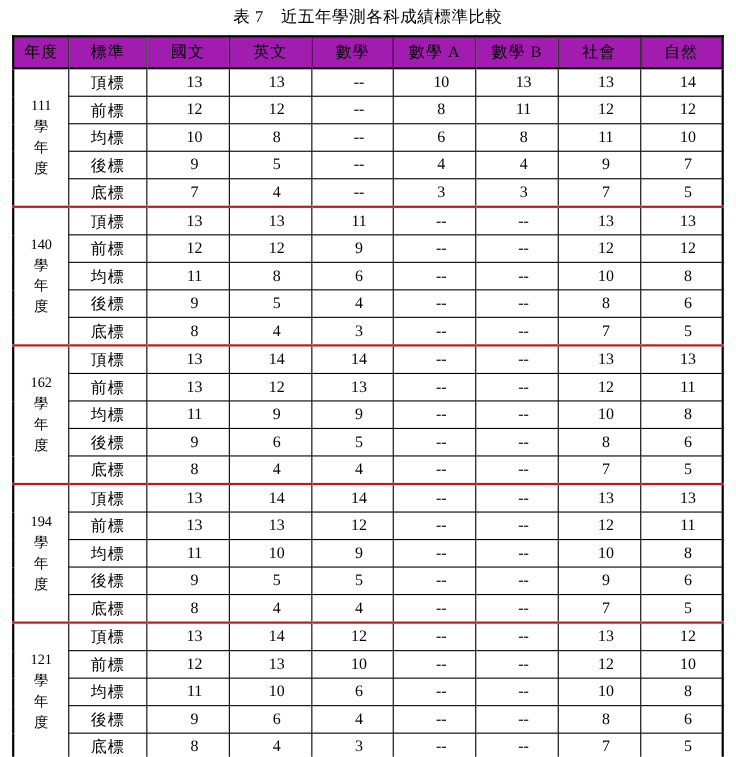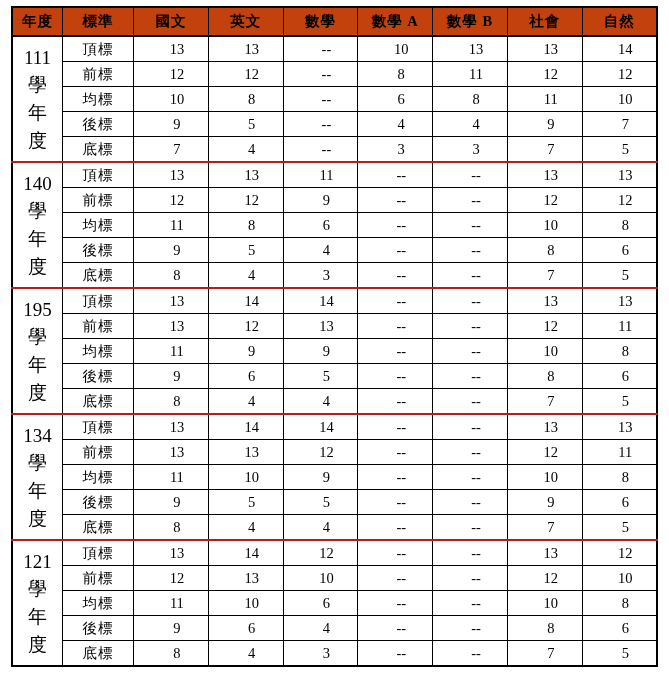--- a/index.html
+++ b/index.html
@@ -34,47 +34,48 @@
   }
   .score-table th,
   .score-table td {
     border: 1px solid #000000;
     text-align: center;
     font-size: 14.5px;
     padding: 0;
     overflow: hidden;
   }
   .score-table thead th {
-    background: #c2410c;
-    font-weight: bold;
+    background: #a21caf;
+    font-weight: normal;
     height: 27px;
     letter-spacing: 1px;
   }
   .score-table thead th.col-year  { width: 49px; }
   .score-table thead th.col-std   { width: 70px; }
   .score-table thead tr th { border-bottom: 2px solid #000000; }
   .score-table tbody td { height: 24px; }
   tr.group-start td { border-top: 2px solid #b91c1c; }
   td.year-cell {
     vertical-align: middle;
     line-height: 1.45;
-    font-size: 19px;
+    font-size: 13px;
     padding: 2px 0;
   }
   td.year-cell .yc-line { display: block; }
   td.std-cell { letter-spacing: 1px; }
   td.value-cell {
     
     padding-left: 12px;
   }
 </style>
 </head>
 <body>
 
 <div class="page">
+  <div class="doc-title">表 7　近五年學測各科成績標準比較</div>
 
   <table class="score-table">
     <thead>
       <tr id="header-row">
           <th class="col-year">年度</th>
           <th class="col-std">標準</th>
           <th class="col-subject">國文</th>
           <th class="col-subject">英文</th>
           <th class="col-subject">數學</th>
           <th class="col-subject">數學 A</th>
@@ -191,77 +192,77 @@
           <td class="value-cell">8</td>
           <td class="value-cell">4</td>
           <td class="value-cell">3</td>
           <td class="value-cell">--</td>
           <td class="value-cell">--</td>
           <td class="value-cell">7</td>
           <td class="value-cell">5</td>
         </tr>
         <tr class="group-start">
           <td class="year-cell" rowspan="5">
-            <span class="yc-line">195</span>
-            <span class="yc-line">學</span>
-            <span class="yc-line">年</span>
-            <span class="yc-line">度</span>
-          </td>
-          <td class="std-cell">頂標</td>
-          <td class="value-cell">13</td>
-          <td class="value-cell">14</td>
-          <td class="value-cell">14</td>
-          <td class="value-cell">--</td>
-          <td class="value-cell">--</td>
-          <td class="value-cell">13</td>
-          <td class="value-cell">13</td>
-        </tr>
-        <tr>
-          <td class="std-cell">前標</td>
-          <td class="value-cell">13</td>
-          <td class="value-cell">12</td>
-          <td class="value-cell">13</td>
-          <td class="value-cell">--</td>
-          <td class="value-cell">--</td>
-          <td class="value-cell">12</td>
-          <td class="value-cell">11</td>
-        </tr>
-        <tr>
-          <td class="std-cell">均標</td>
-          <td class="value-cell">11</td>
-          <td class="value-cell">9</td>
-          <td class="value-cell">9</td>
-          <td class="value-cell">--</td>
-          <td class="value-cell">--</td>
-          <td class="value-cell">10</td>
-          <td class="value-cell">8</td>
-        </tr>
-        <tr>
-          <td class="std-cell">後標</td>
-          <td class="value-cell">9</td>
-          <td class="value-cell">6</td>
-          <td class="value-cell">5</td>
-          <td class="value-cell">--</td>
-          <td class="value-cell">--</td>
-          <td class="value-cell">8</td>
-          <td class="value-cell">6</td>
-        </tr>
-        <tr>
-          <td class="std-cell">底標</td>
-          <td class="value-cell">8</td>
-          <td class="value-cell">4</td>
-          <td class="value-cell">4</td>
-          <td class="value-cell">--</td>
-          <td class="value-cell">--</td>
-          <td class="value-cell">7</td>
-          <td class="value-cell">5</td>
-        </tr>
-        <tr class="group-start">
-          <td class="year-cell" rowspan="5">
-            <span class="yc-line">134</span>
+            <span class="yc-line">162</span>
+            <span class="yc-line">學</span>
+            <span class="yc-line">年</span>
+            <span class="yc-line">度</span>
+          </td>
+          <td class="std-cell">頂標</td>
+          <td class="value-cell">13</td>
+          <td class="value-cell">14</td>
+          <td class="value-cell">14</td>
+          <td class="value-cell">--</td>
+          <td class="value-cell">--</td>
+          <td class="value-cell">13</td>
+          <td class="value-cell">13</td>
+        </tr>
+        <tr>
+          <td class="std-cell">前標</td>
+          <td class="value-cell">13</td>
+          <td class="value-cell">12</td>
+          <td class="value-cell">13</td>
+          <td class="value-cell">--</td>
+          <td class="value-cell">--</td>
+          <td class="value-cell">12</td>
+          <td class="value-cell">11</td>
+        </tr>
+        <tr>
+          <td class="std-cell">均標</td>
+          <td class="value-cell">11</td>
+          <td class="value-cell">9</td>
+          <td class="value-cell">9</td>
+          <td class="value-cell">--</td>
+          <td class="value-cell">--</td>
+          <td class="value-cell">10</td>
+          <td class="value-cell">8</td>
+        </tr>
+        <tr>
+          <td class="std-cell">後標</td>
+          <td class="value-cell">9</td>
+          <td class="value-cell">6</td>
+          <td class="value-cell">5</td>
+          <td class="value-cell">--</td>
+          <td class="value-cell">--</td>
+          <td class="value-cell">8</td>
+          <td class="value-cell">6</td>
+        </tr>
+        <tr>
+          <td class="std-cell">底標</td>
+          <td class="value-cell">8</td>
+          <td class="value-cell">4</td>
+          <td class="value-cell">4</td>
+          <td class="value-cell">--</td>
+          <td class="value-cell">--</td>
+          <td class="value-cell">7</td>
+          <td class="value-cell">5</td>
+        </tr>
+        <tr class="group-start">
+          <td class="year-cell" rowspan="5">
+            <span class="yc-line">194</span>
             <span class="yc-line">學</span>
             <span class="yc-line">年</span>
             <span class="yc-line">度</span>
           </td>
           <td class="std-cell">頂標</td>
           <td class="value-cell">13</td>
           <td class="value-cell">14</td>
           <td class="value-cell">14</td>
           <td class="value-cell">--</td>
           <td class="value-cell">--</td>

